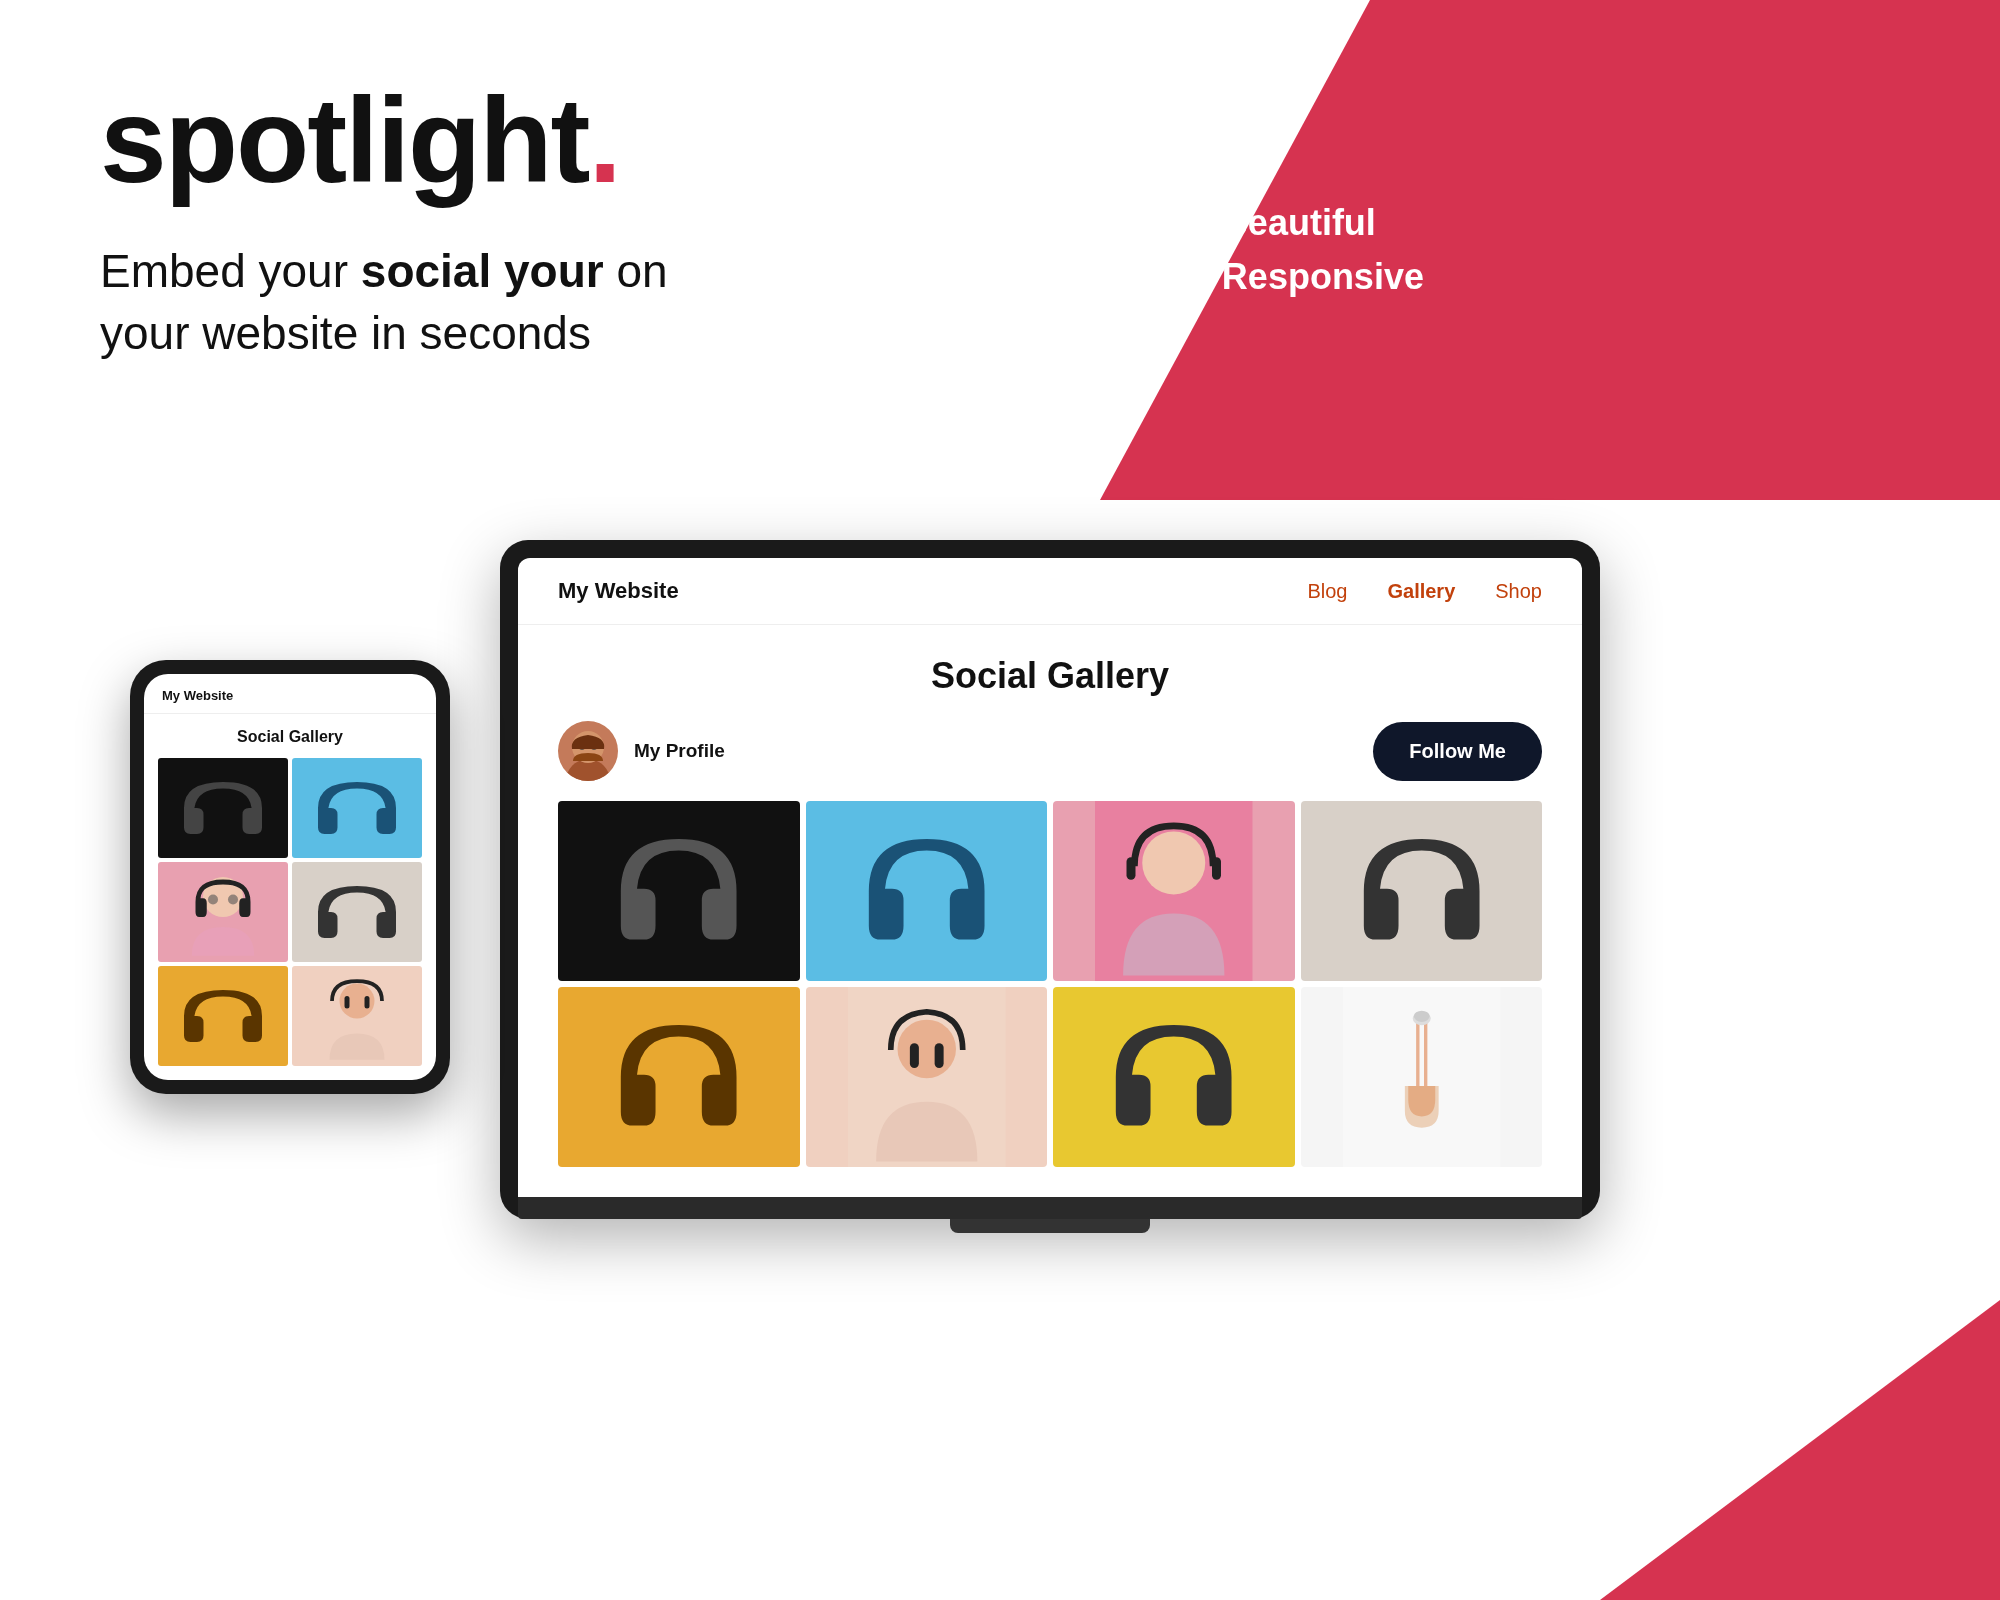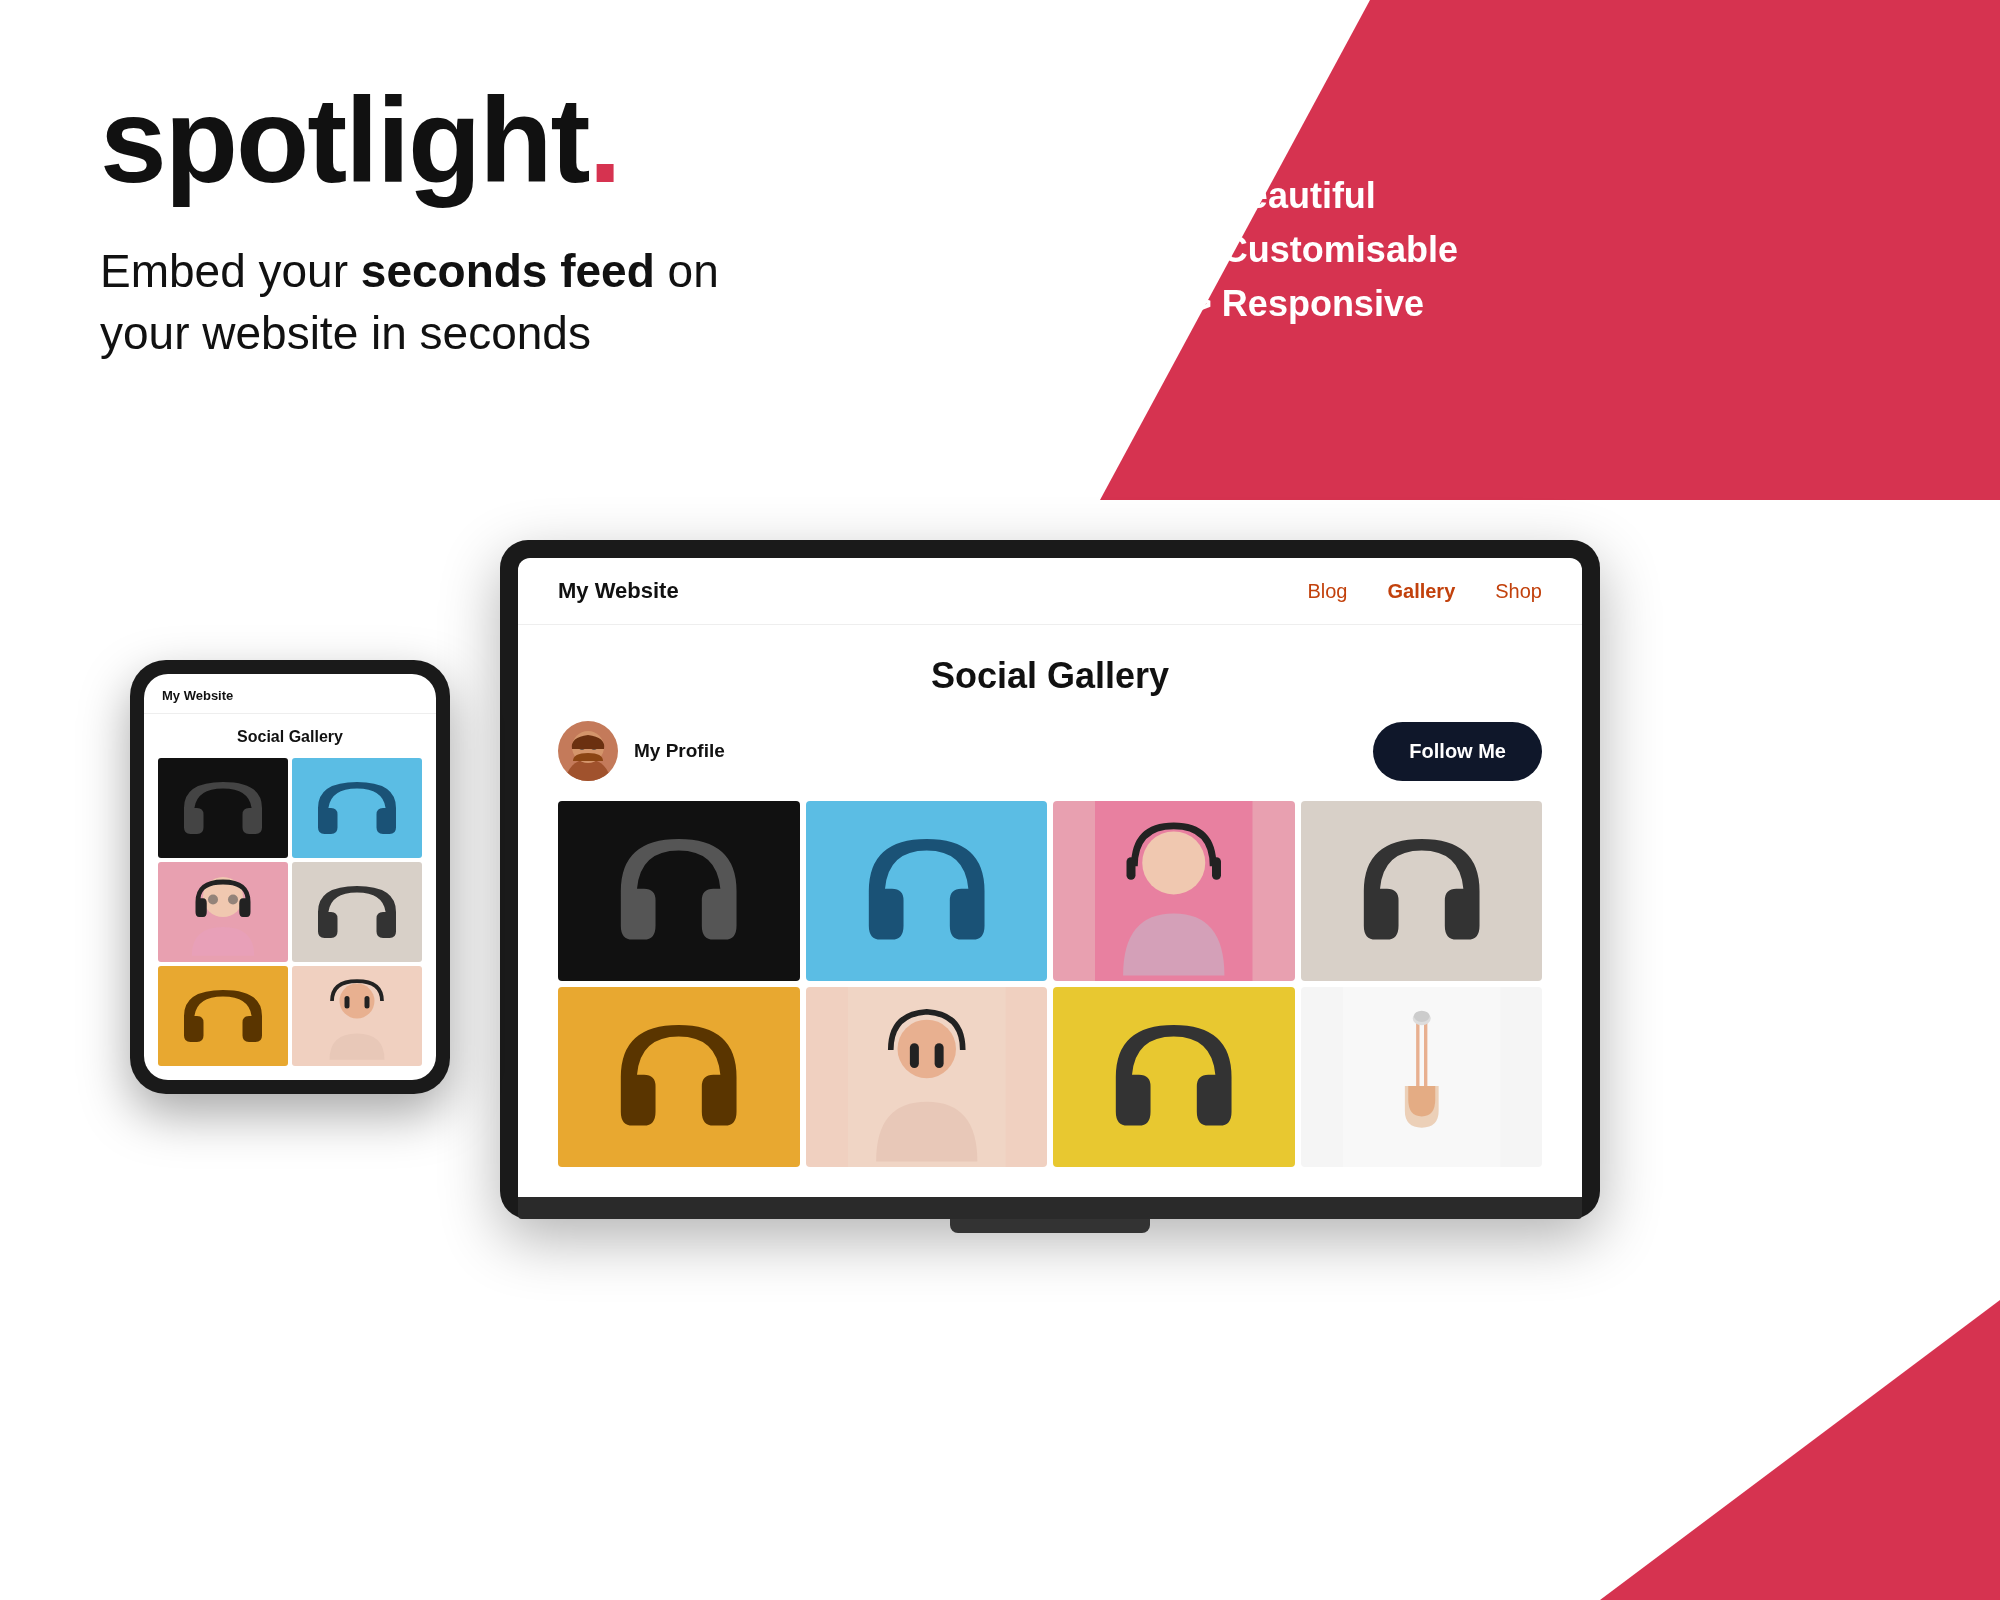--- a/index.html
+++ b/index.html
@@ -325,28 +325,27 @@
 
 <div class="red-bg"></div>
 
 <div class="top-section">
 
   <div class="left-content">
     <div class="logo">
       <span>spotlight</span><span class="dot">.</span>
     </div>
     <div class="tagline">
-      Embed your <strong>seconds feed</strong> on<br>your website in seconds
+      Embed your <strong>social your</strong> on<br>your website in seconds
     </div>
   </div>
 
   <div class="right-content">
     <ul class="feature-list">
       <li><span>Beautiful</span></li>
-      <li><span>Customisable</span></li>
       <li><span>Responsive</span></li>
     </ul>
   </div>
 </div>
 
 <div class="devices-section">
 
   <div class="phone-wrapper">
     <div class="phone">
       <div class="phone-screen">

